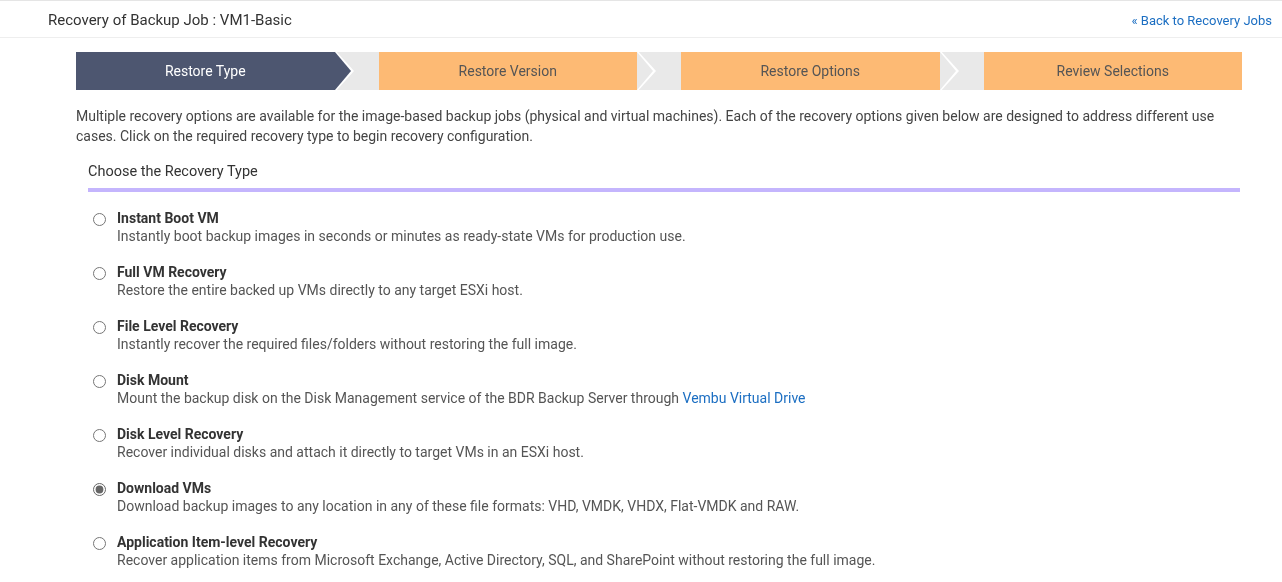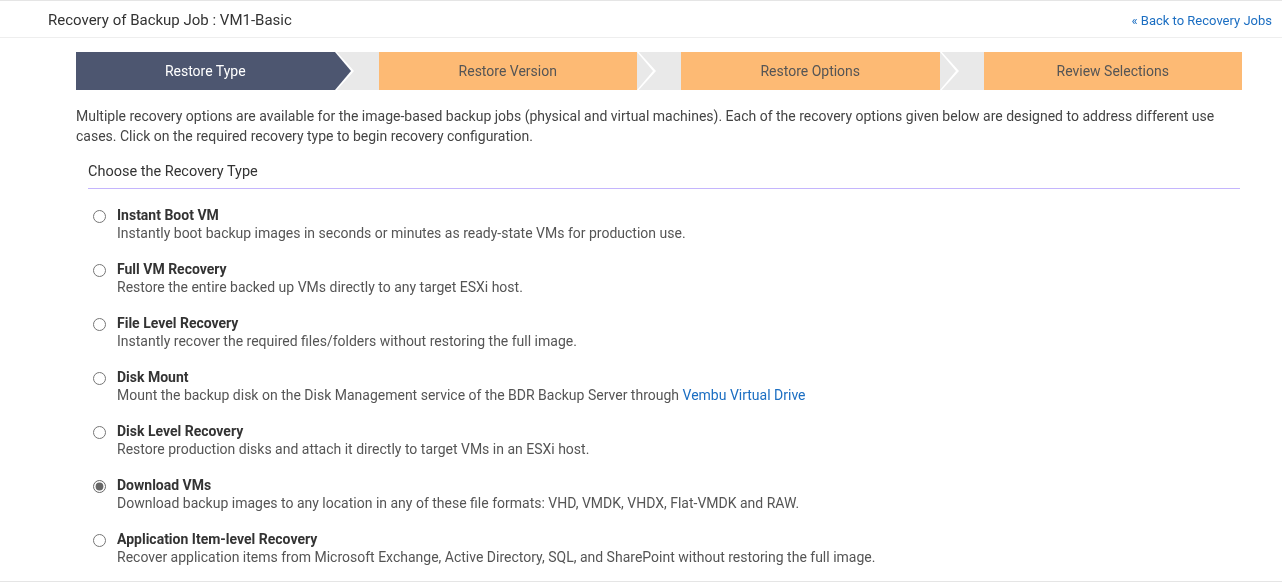--- a/index.html
+++ b/index.html
@@ -89,21 +89,21 @@
     margin: 16px 40px 0 76px;
     font-size: 14px;
     color: #444;
     line-height: 1.45;
   }
   .choose-label {
     margin: 16px 40px 0 88px;
     font-size: 14.5px;
     color: #333;
     padding-bottom: 8px;
-    border-bottom: 1px solid #c4b5fd;
+    border-bottom: 4px solid #c4b5fd;
     width: calc(100% - 130px);
   }
   .options {
     margin: 4px 40px 10px 88px;
   }
   .opt {
     display: flex;
     align-items: flex-start;
     padding: 14px 0 6px 0;
     gap: 8px;
@@ -204,21 +204,21 @@
         <div class="opt-desc">
           <span>Mount the backup disk on the Disk Management service of the BDR Backup Server through </span><a>Vembu Virtual Drive</a>
         </div>
       </div>
     </div>
 
     <div class="opt">
       <input type="radio" name="rt" style="">
       <div class="opt-body">
         <div class="opt-title">Disk Level Recovery</div>
-        <div class="opt-desc">Restore production disks and attach it directly to target VMs in an ESXi host.</div>
+        <div class="opt-desc">Recover individual disks and attach it directly to target VMs in an ESXi host.</div>
       </div>
     </div>
 
     <div class="opt">
       <input type="radio" name="rt" checked="" style="">
       <div class="opt-body">
         <div class="opt-title">Download VMs</div>
         <div class="opt-desc">Download backup images to any location in any of these file formats: VHD, VMDK, VHDX, Flat-VMDK and RAW.</div>
       </div>
     </div>

